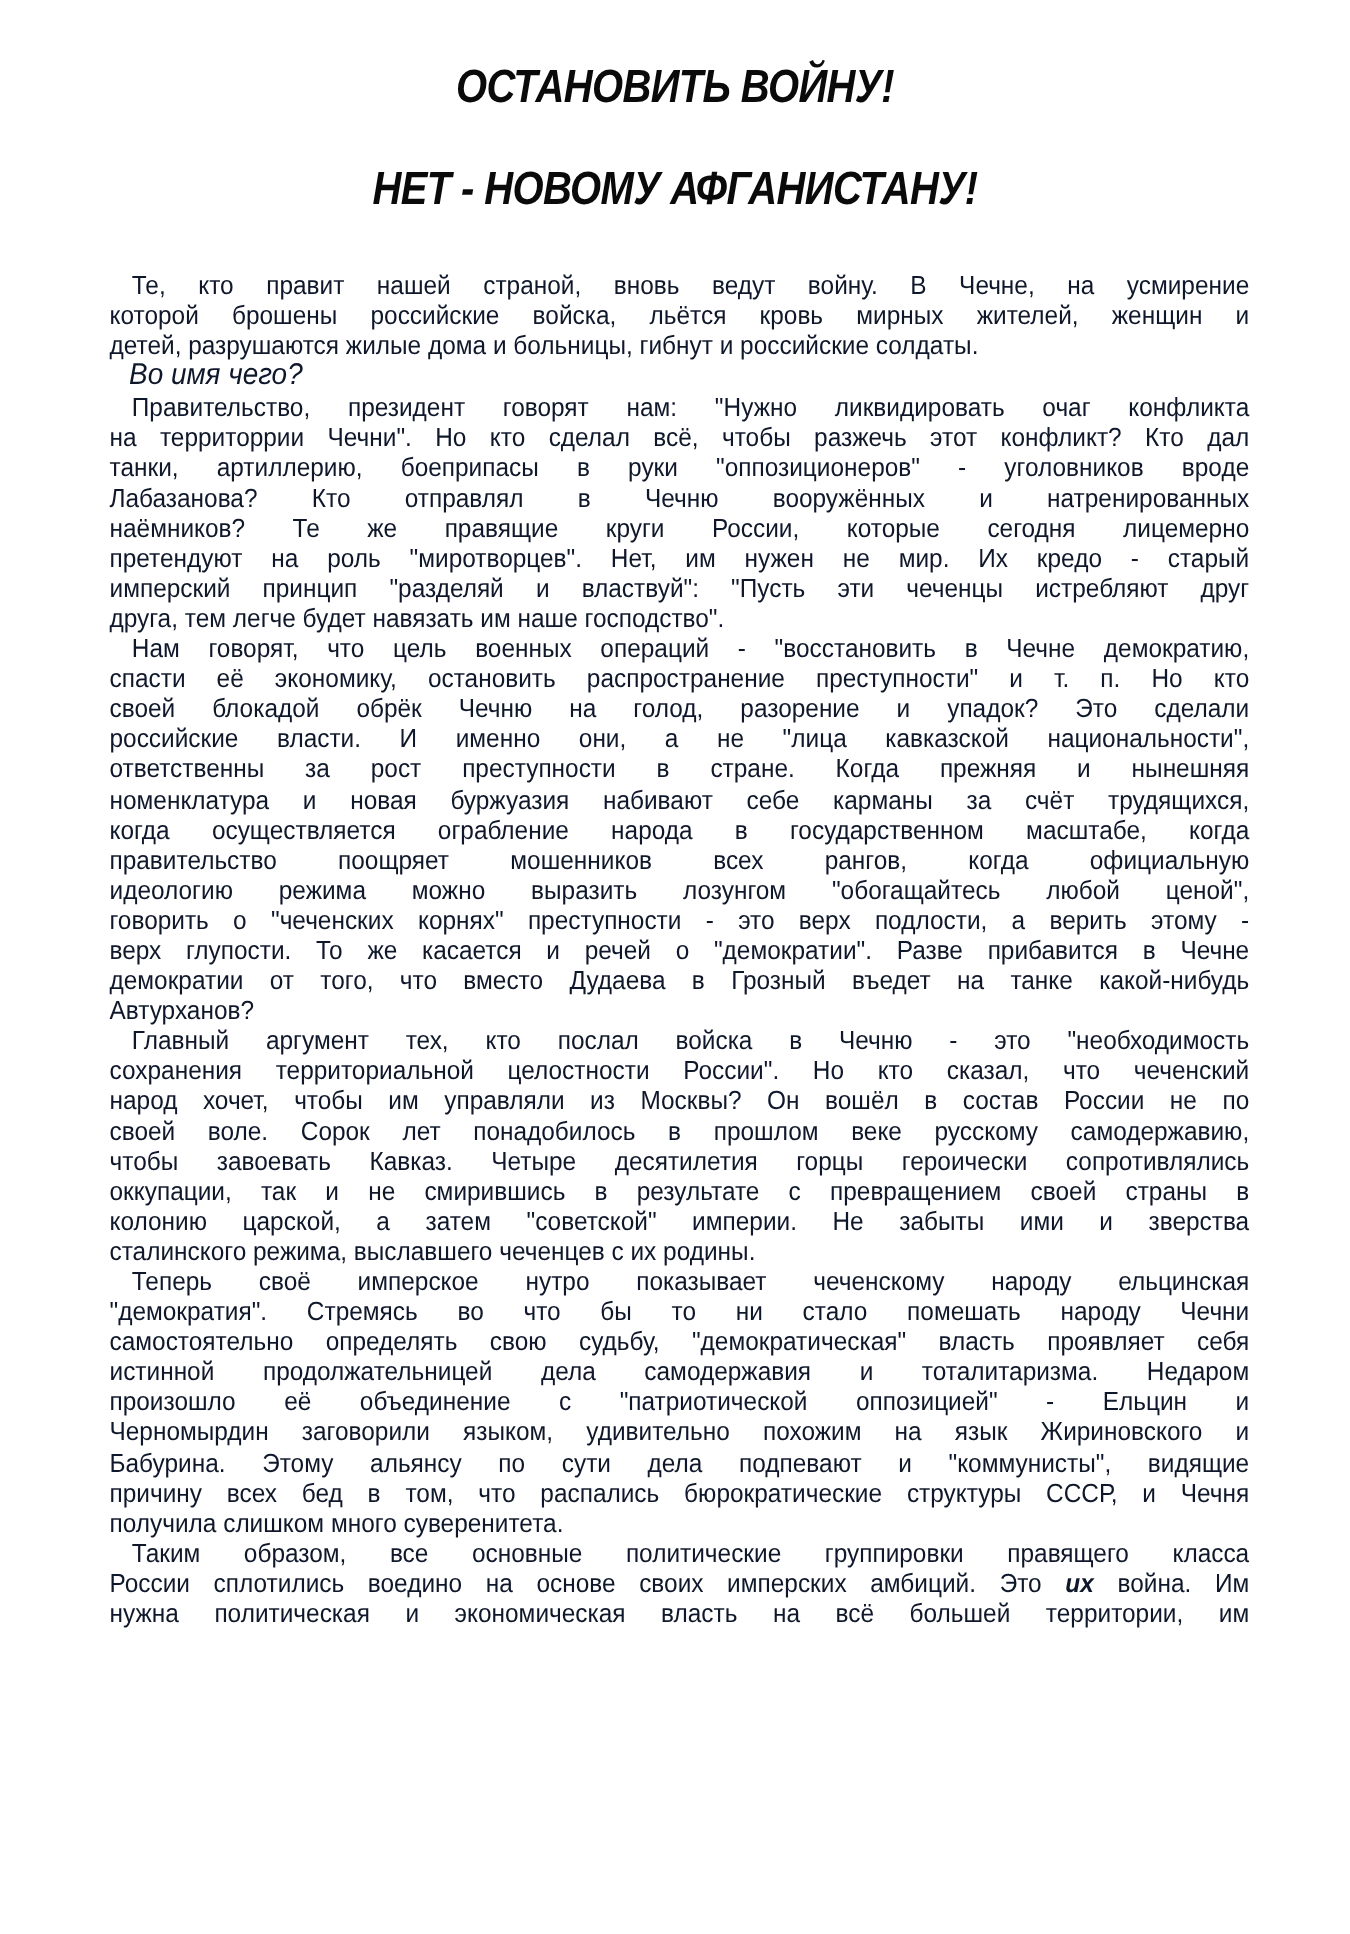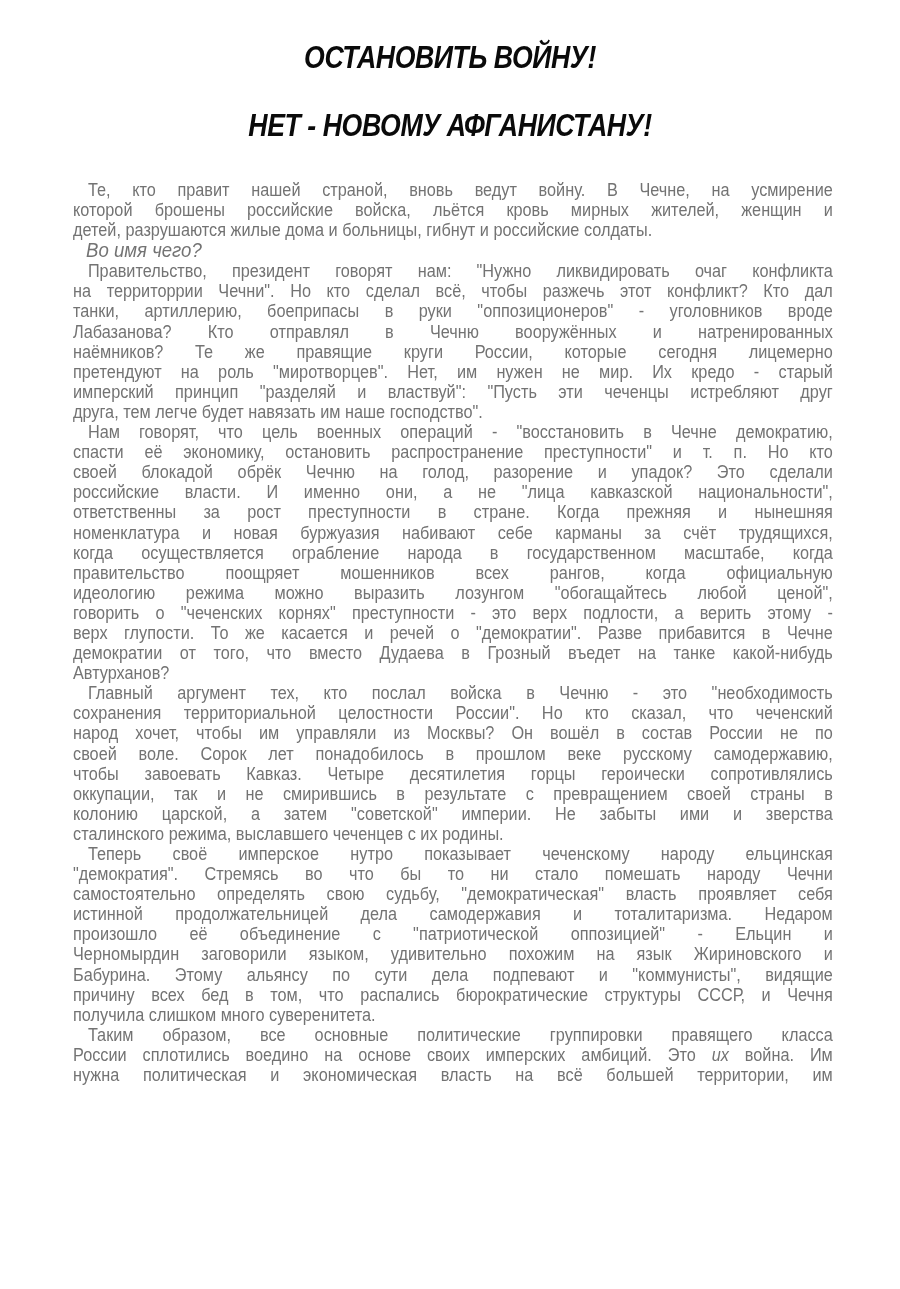--- a/index.html
+++ b/index.html
@@ -8,34 +8,34 @@
   .title {
     position: absolute; left: 0; width: 900px; text-align: center;
     font-family: "Liberation Sans", sans-serif; font-weight: bold; font-style: italic;
     font-size: 31px; color: #0a0a0a; letter-spacing: -0.5px;
     transform: scaleX(0.86); transform-origin: 50% 50%;
   }
   .t1 { top: 40px; }
   .t2 { top: 108px; }
   .body-text {
     position: absolute; left: 73px; top: 180px; width: 760px;
-    font-family: "Liberation Sans", sans-serif; font-size: 17.5px; color: #737373;
+    font-family: "Liberation Sans", sans-serif; font-size: 17.5px; color: #0f172a;
   }
   .ln {
     display: block; height: 20.1px; line-height: 20.1px; white-space: nowrap;
     text-align: justify; text-align-last: justify; overflow: visible;
     transform: scaleX(0.93); transform-origin: 0 50%; width: 817px;
   }
   .ln.indent { padding-left: 16px; width: 801px; }
   .ln.last { text-align-last: left; }
   .ln.sub {
     font-style: italic; font-size: 20px; height: 21px; line-height: 21px;
     padding-left: 14px; text-align-last: left;
   }
-  .em { font-style: italic; }
+  .em { font-style: italic; font-weight: bold; }
 </style>
 </head>
 <body>
 
 <div class="page">
   <div class="title t1">ОСТАНОВИТЬ ВОЙНУ!</div>
   <div class="title t2">НЕТ - НОВОМУ АФГАНИСТАНУ!</div>
   <div class="body-text" id="body-text">
       <span class="ln indent">Те, кто правит нашей  страной, вновь ведут войну. В Чечне, на усмирение</span>
       <span class="ln">которой брошены российские войска, льётся кровь мирных жителей, женщин и</span>

